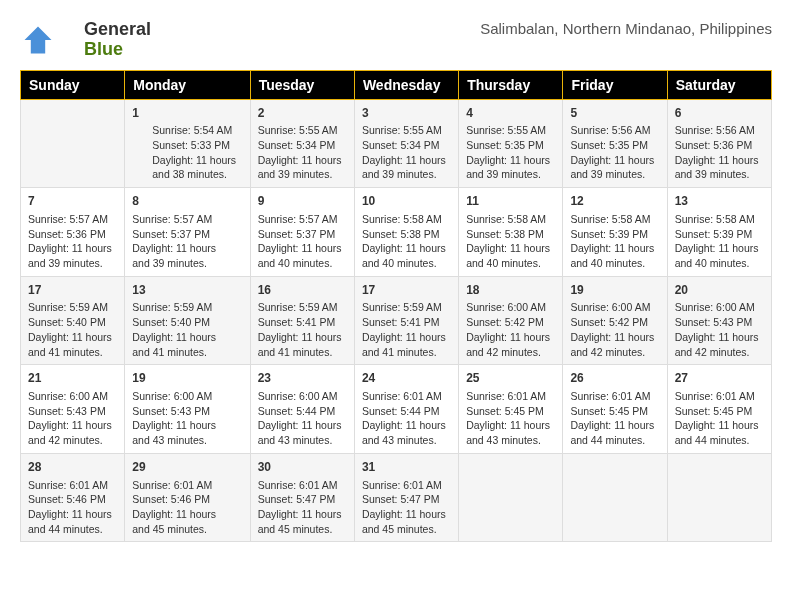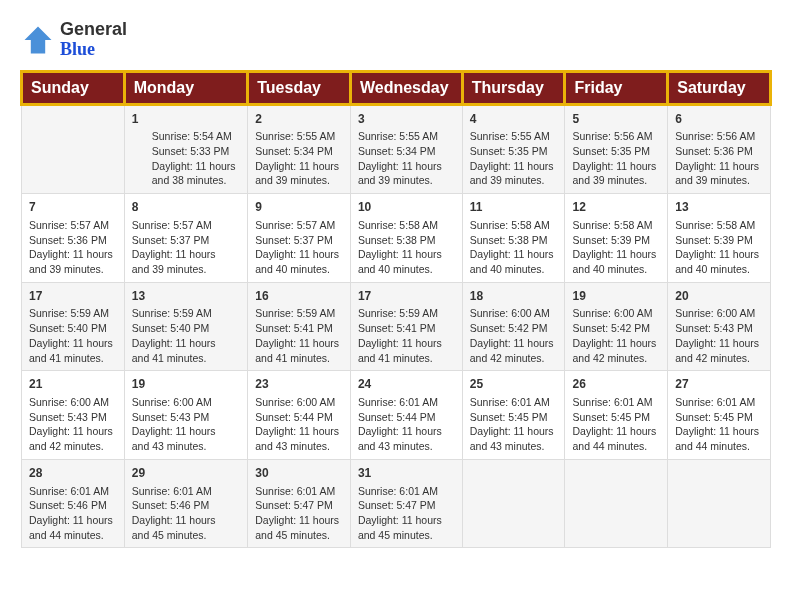--- a/index.html
+++ b/index.html
@@ -18,20 +18,21 @@
     }
     .logo {
       display: flex;
       align-items: center;
     }
     .logo-text {
       font-size: 18px;
       font-weight: bold;
       color: #333;
       line-height: 1.1;
+      margin-left: 24px;
     }
     .logo-icon {
       width: 36px;
       height: 36px;
       margin-right: 4px;
     }
     .title-block {
       text-align: right;
     }
     .cal-title {
@@ -43,27 +44,27 @@
     .cal-subtitle {
       font-size: 15px;
       color: #555;
     }
     table {
       width: 100%;
       border-collapse: collapse;
       font-size: 11px;
     }
     thead tr th {
-      background-color: #7f1d1d;
+      background-color: #000000;
       color: #fff;
       text-align: left;
       padding: 6px 8px;
-      font-size: 16px;
+      font-size: 14px;
       font-weight: bold;
-      border: 3px solid #eab308;
+      border: 1px solid #eab308;
     }
     tbody tr td {
       vertical-align: top;
       padding: 5px 7px;
       border: 1px solid #ddd;
       line-height: 1.4;
       min-height: 80px;
       color: #333;
     }
     tbody tr:nth-child(odd) td {
@@ -88,24 +89,25 @@
 
 <div class="header">
   <div class="logo">
     <svg class="logo-icon" viewBox="0 0 40 40">
       <rect x="0" y="0" width="40" height="40" fill="none"></rect>
       <polygon points="20,5 35,20 28,20 28,35 12,35 12,20 5,20" fill="#4a90d9"></polygon>
       <polygon points="20,2 38,22 30,22 30,38 10,38 10,22 2,22" fill="none" stroke="#4a90d9" stroke-width="0"></polygon>
     </svg>
     <div class="logo-text">
       <div>General</div>
-      <div style="color:#1d4ed8;font-family:Liberation Serif, serif;">Blue</div>
+      <div style="color:#4d7c0f;">Blue</div>
     </div>
   </div>
   <div class="title-block">
+    <div class="cal-subtitle">Salimbalan, Northern Mindanao, Philippines</div>
   </div>
 </div>
 
 <table>
   <thead>
     <tr>
     <th>Sunday</th>
         <th>Monday</th>
         <th>Tuesday</th>
         <th>Wednesday</th>

